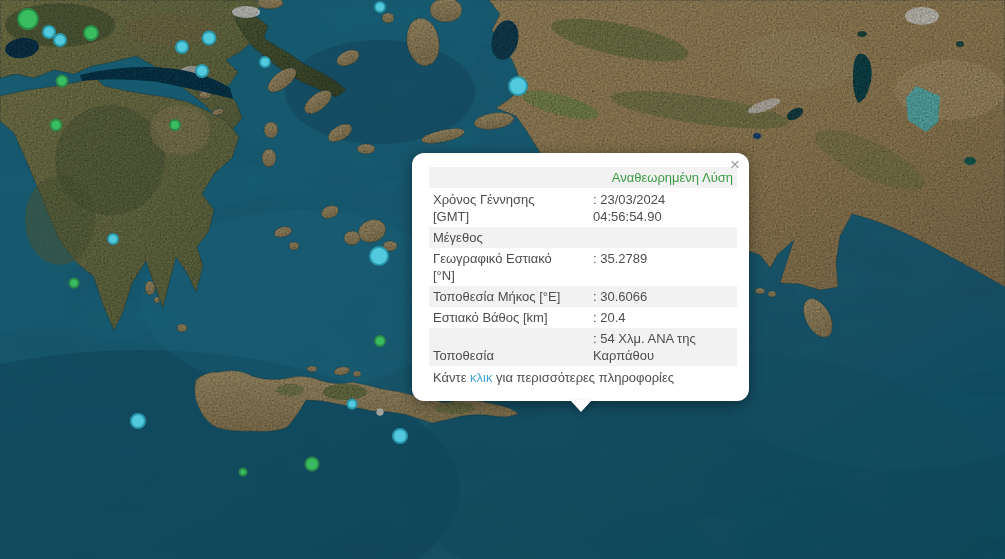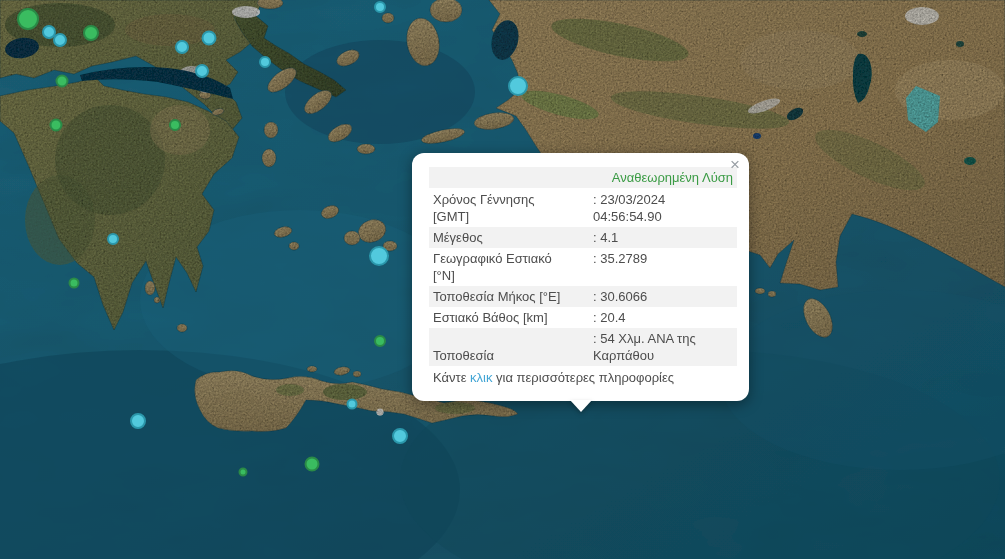--- a/index.html
+++ b/index.html
@@ -216,21 +216,20 @@
 
   <div class="popup-title">Αναθεωρημένη Λύση</div>
 
   <div class="prow">
     <span class="plabel"><span>Χρόνος Γέννησης</span><span class="l2">[GMT]</span></span>
     <span class="pvalue">: 23/03/2024 04:56:54.90</span>
   </div>
 
   <div class="prow alt">
     <span class="plabel"><span>Μέγεθος</span><span class="l2"></span></span>
-    <span class="pvalue">: 4.1</span>
   </div>
 
   <div class="prow">
     <span class="plabel"><span>Γεωγραφικό Εστιακό</span><span class="l2">[°N]</span></span>
     <span class="pvalue">: 35.2789</span>
   </div>
 
   <div class="prow alt">
     <span class="plabel"><span>Τοποθεσία Μήκος [°E]</span><span class="l2"></span></span>
     <span class="pvalue">: 30.6066</span>

